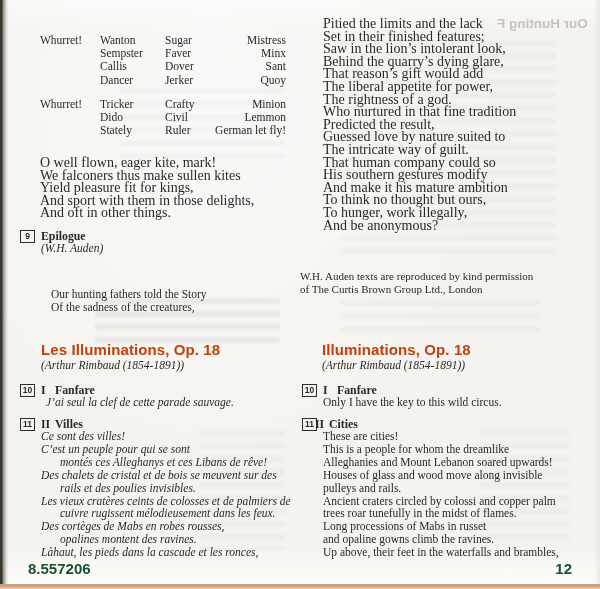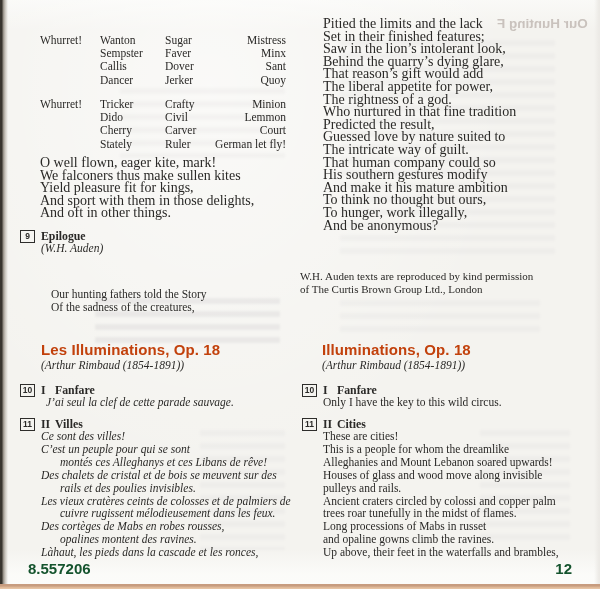--- a/index.html
+++ b/index.html
@@ -102,25 +102,20 @@
   <div class="wt-row">
     <span class="wt-c1">Whurret!</span>
     <span class="wt-c2">Tricker</span>
     <span class="wt-c3">Crafty</span>
     <span class="wt-c4">Minion</span>
   </div>
   <div class="wt-row">
     <span class="wt-c2">Dido</span>
     <span class="wt-c3">Civil</span>
     <span class="wt-c4">Lemmon</span>
-  </div>
-  <div class="wt-row">
-    <span class="wt-c2">Cherry</span>
-    <span class="wt-c3">Carver</span>
-    <span class="wt-c4">Court</span>
   </div>
   <div class="wt-row">
     <span class="wt-c2">Stately</span>
     <span class="wt-c3">Ruler</span>
     <span class="wt-c4">German let fly!</span>
   </div>
 </div>
 
 <div class="abs" style="left:40px;top:157px;">
   <div class="ln-tight">O well flown, eager kite, mark!</div>
@@ -193,21 +188,21 @@
 <div class="shead" style="left:322px;top:341px;">Illuminations, Op. 18</div>
 <div class="ssub" style="left:322px;top:359px;">(Arthur Rimbaud (1854-1891))</div>
 
 <span class="tbox" style="left:302px;top:384px;">10</span>
 <span class="ttitle" style="left:323px;top:383px;">
   <span class="num">I</span><span>Fanfare</span>
 </span>
 <div class="abs ln" style="left:323px;top:396px;">Only I have the key to this wild circus.</div>
 
 <span class="tbox" style="left:302px;top:418px;">11</span>
-<span class="ttitle" style="left:323px;top:417px;">
+<span class="ttitle" style="left:315px;top:417px;">
   <span class="num">II</span><span>Cities</span>
 </span>
 <div class="abs" style="left:323px;top:430px;">
   <div class="ln">These are cities!</div>
   <div class="ln">This is a people for whom the dreamlike</div>
   <div class="ln">Alleghanies and Mount Lebanon soared upwards!</div>
   <div class="ln">Houses of glass and wood move along invisible</div>
   <div class="ln">pulleys and rails.</div>
   <div class="ln">Ancient craters circled by colossi and copper palm</div>
   <div class="ln">trees roar tunefully in the midst of flames.</div>

